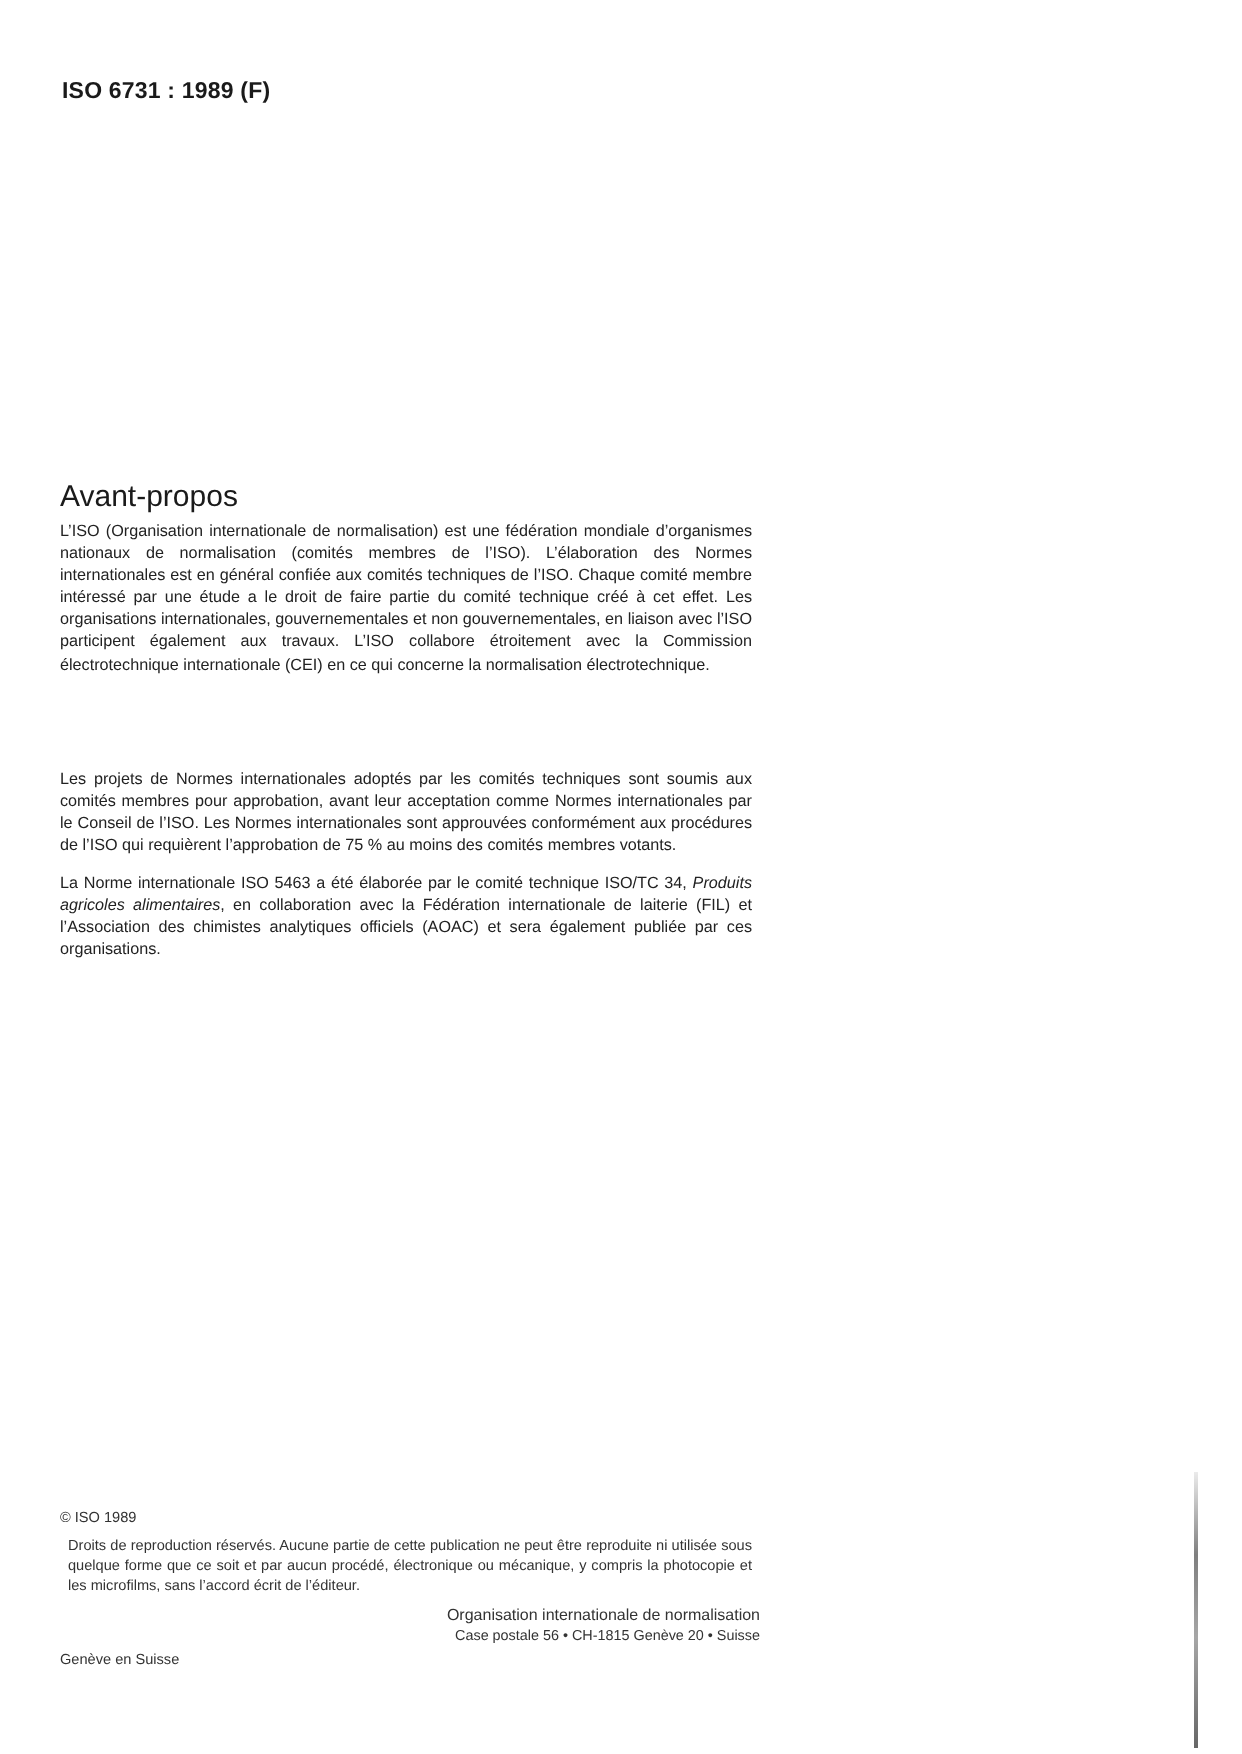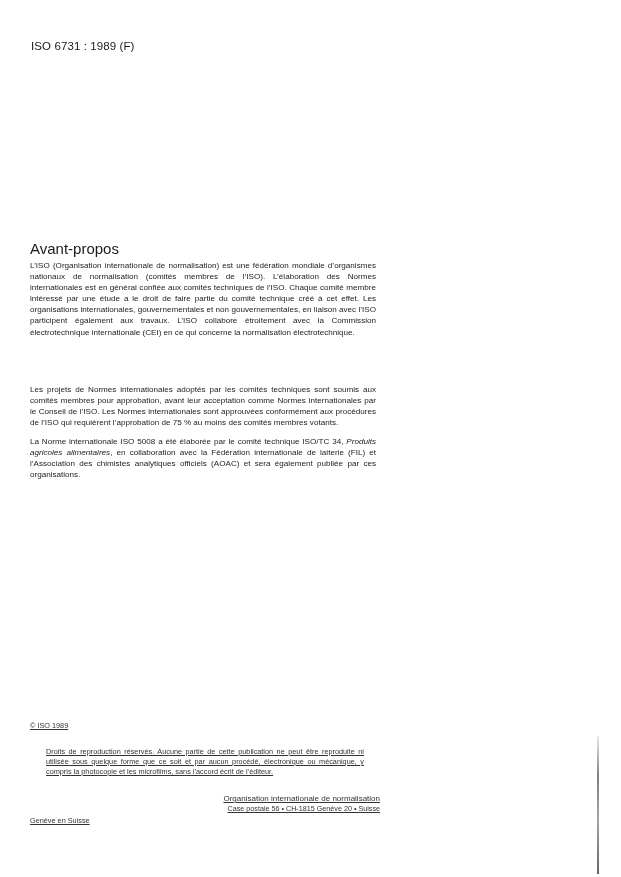--- a/index.html
+++ b/index.html
@@ -13,21 +13,21 @@
       position: relative;
       overflow: hidden;
       color: #1a1a1a;
       font-family: "Liberation Sans", sans-serif;
     }
     .header-id {
       position: absolute;
       left: 31px;
       top: 40px;
       font-size: 11.5px;
-      font-weight: normal;
+      font-weight: bold;
       letter-spacing: 0.1px;
     }
     .section-title {
       position: absolute;
       left: 30px;
       top: 240px;
       font-size: 15px;
       font-weight: normal;
       margin: 0;
     }
@@ -42,29 +42,28 @@
       color: #222;
     }
     .p1 { top: 260px; }
     .p2 { top: 384px; }
     .p3 { top: 436px; }
     .body-text em { font-style: italic; }
 
     .footer {
       position: absolute;
       left: 30px;
-      top: 721px;
+      top: 754px;
       width: 350px;
       font-size: 7.3px;
       line-height: 10px;
       color: #333;
-      text-decoration: underline;
     }
     .footer .copyright { margin: 0; }
-    .footer .rights { margin: 16px; text-align: justify; }
+    .footer .rights { margin: 4px; text-align: justify; }
     .footer .org-block {
       margin: 2px 0 0 14px;
       text-align: right;
     }
     .footer .org-name { font-size: 8px; line-height: 11px; }
     .footer .org-address { font-size: 7.2px; line-height: 10px; }
     .footer .printed { margin-top: 2px; }
     .scan-mark {
       position: absolute;
       left: 597px;
@@ -78,21 +77,21 @@
 <body>
 
 <div class="header-id">ISO 6731 : 1989 (F)</div>
 
 <h2 class="section-title">Avant-propos</h2>
 
 <p class="body-text p1">L’ISO (Organisation internationale de normalisation) est une fédération mondiale d’organismes nationaux de normalisation (comités membres de l’ISO). L’élaboration des Normes internationales est en général confiée aux comités techniques de l’ISO. Chaque comité membre intéressé par une étude a le droit de faire partie du comité technique créé à cet effet. Les organisations internationales, gouvernementales et non gouvernementales, en liaison avec l’ISO participent également aux travaux. L’ISO collabore étroitement avec la Commission électrotechnique internationale (CEI) en ce qui concerne la normalisation électrotechnique.</p>
 
 <p class="body-text p2">Les projets de Normes internationales adoptés par les comités techniques sont soumis aux comités membres pour approbation, avant leur acceptation comme Normes internationales par le Conseil de l’ISO. Les Normes internationales sont approuvées conformément aux procédures de l’ISO qui requièrent l’approbation de 75 % au moins des comités membres votants.</p>
 
-<p class="body-text p3"><span>La Norme internationale ISO 5008 a été élaborée par le comité technique ISO/TC 34, </span><em>Produits agricoles alimentaires</em><span>, en collaboration avec la Fédération internationale de laiterie (FIL) et l’Association des chimistes analytiques officiels (AOAC) et sera également publiée par ces organisations.</span></p>
+<p class="body-text p3"><span>La Norme internationale ISO 5463 a été élaborée par le comité technique ISO/TC 34, </span><em>Produits agricoles alimentaires</em><span>, en collaboration avec la Fédération internationale de laiterie (FIL) et l’Association des chimistes analytiques officiels (AOAC) et sera également publiée par ces organisations.</span></p>
 
 <div class="footer">
   <p class="copyright">©  ISO  1989</p>
   <p class="rights">Droits de reproduction réservés. Aucune partie de cette publication ne peut être reproduite ni utilisée sous quelque forme que ce soit et par aucun procédé, électronique ou mécanique, y compris la photocopie et les microfilms, sans l’accord écrit de l’éditeur.</p>
   <div class="org-block">
     <div class="org-name">Organisation internationale de normalisation</div>
     <div class="org-address">Case postale 56 • CH-1815 Genève 20 • Suisse</div>
   </div>
   <div class="printed">Genève en Suisse</div>
 </div>

